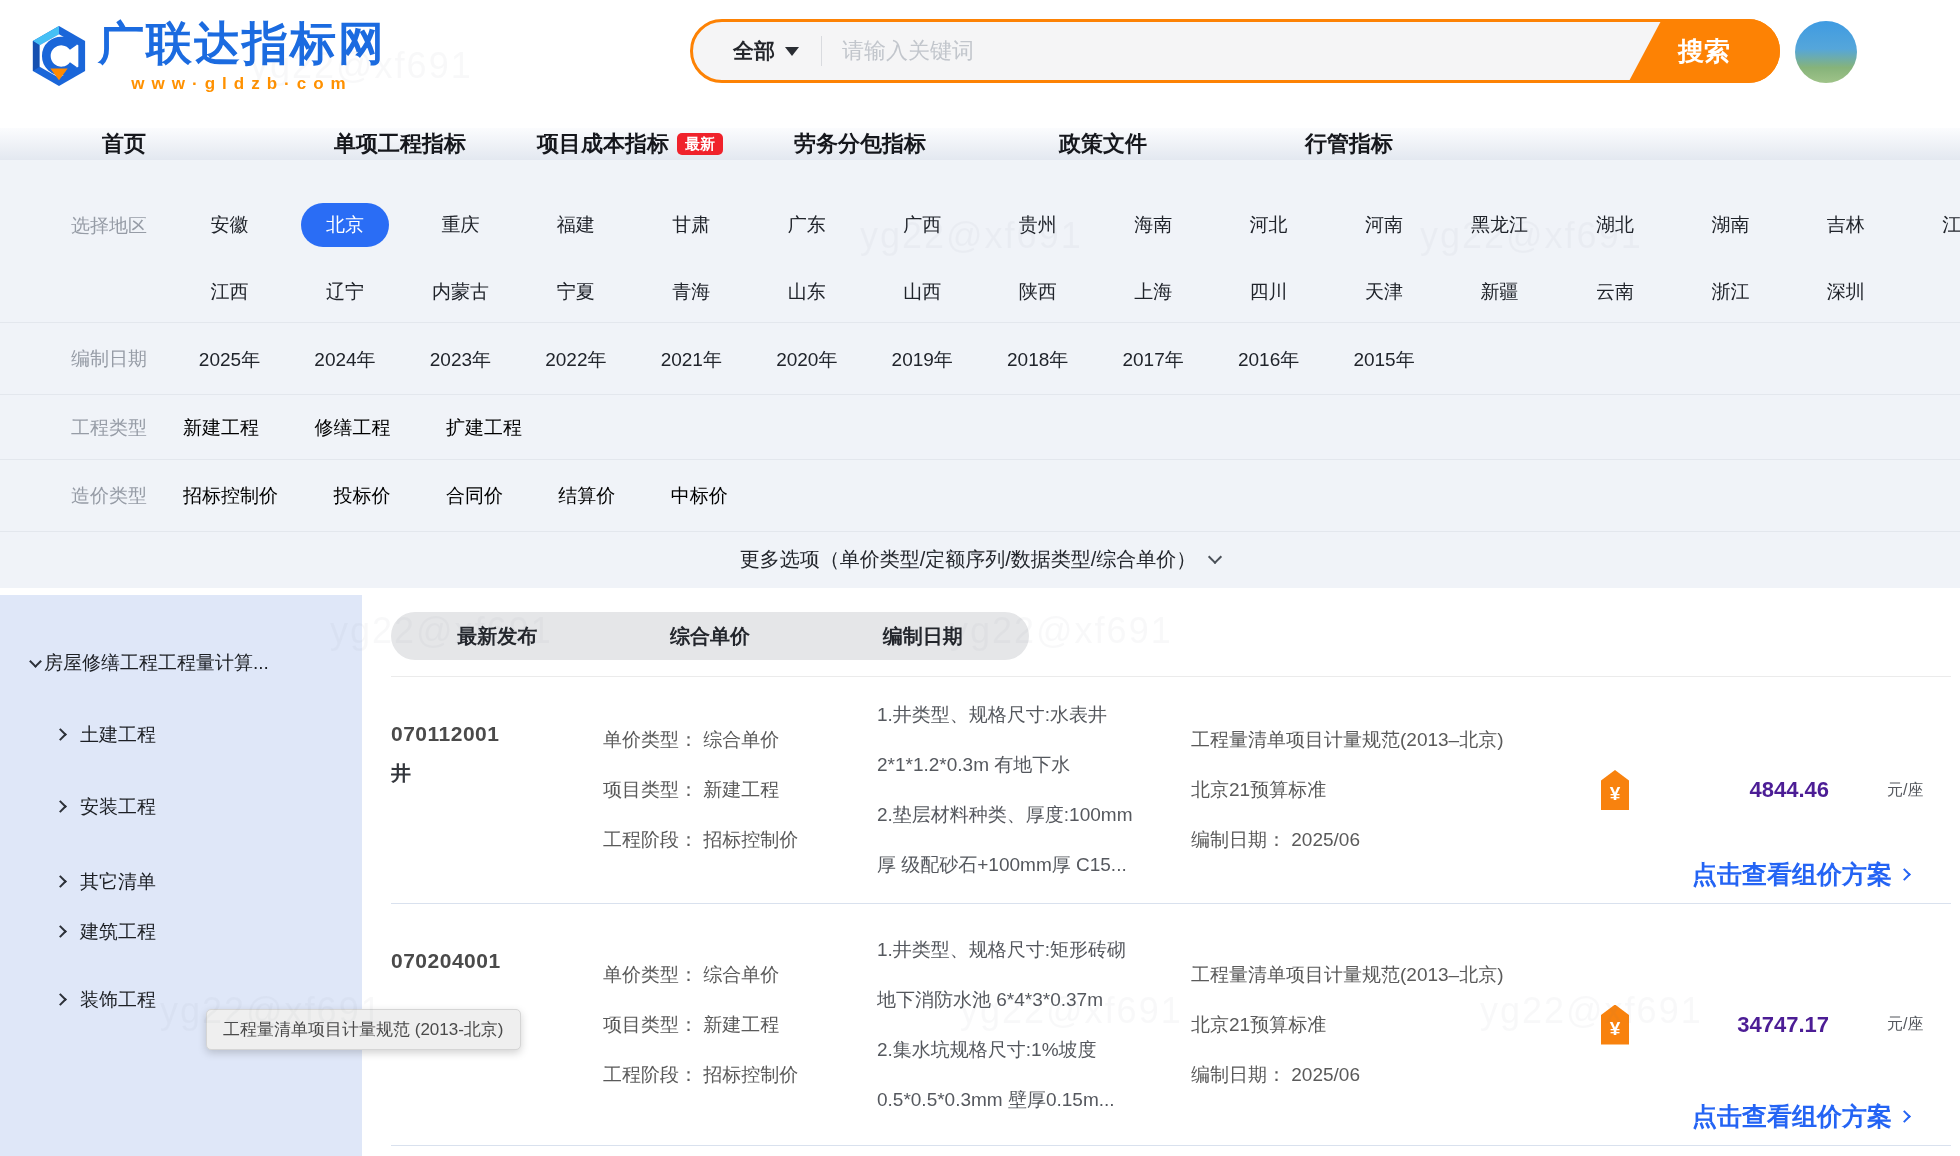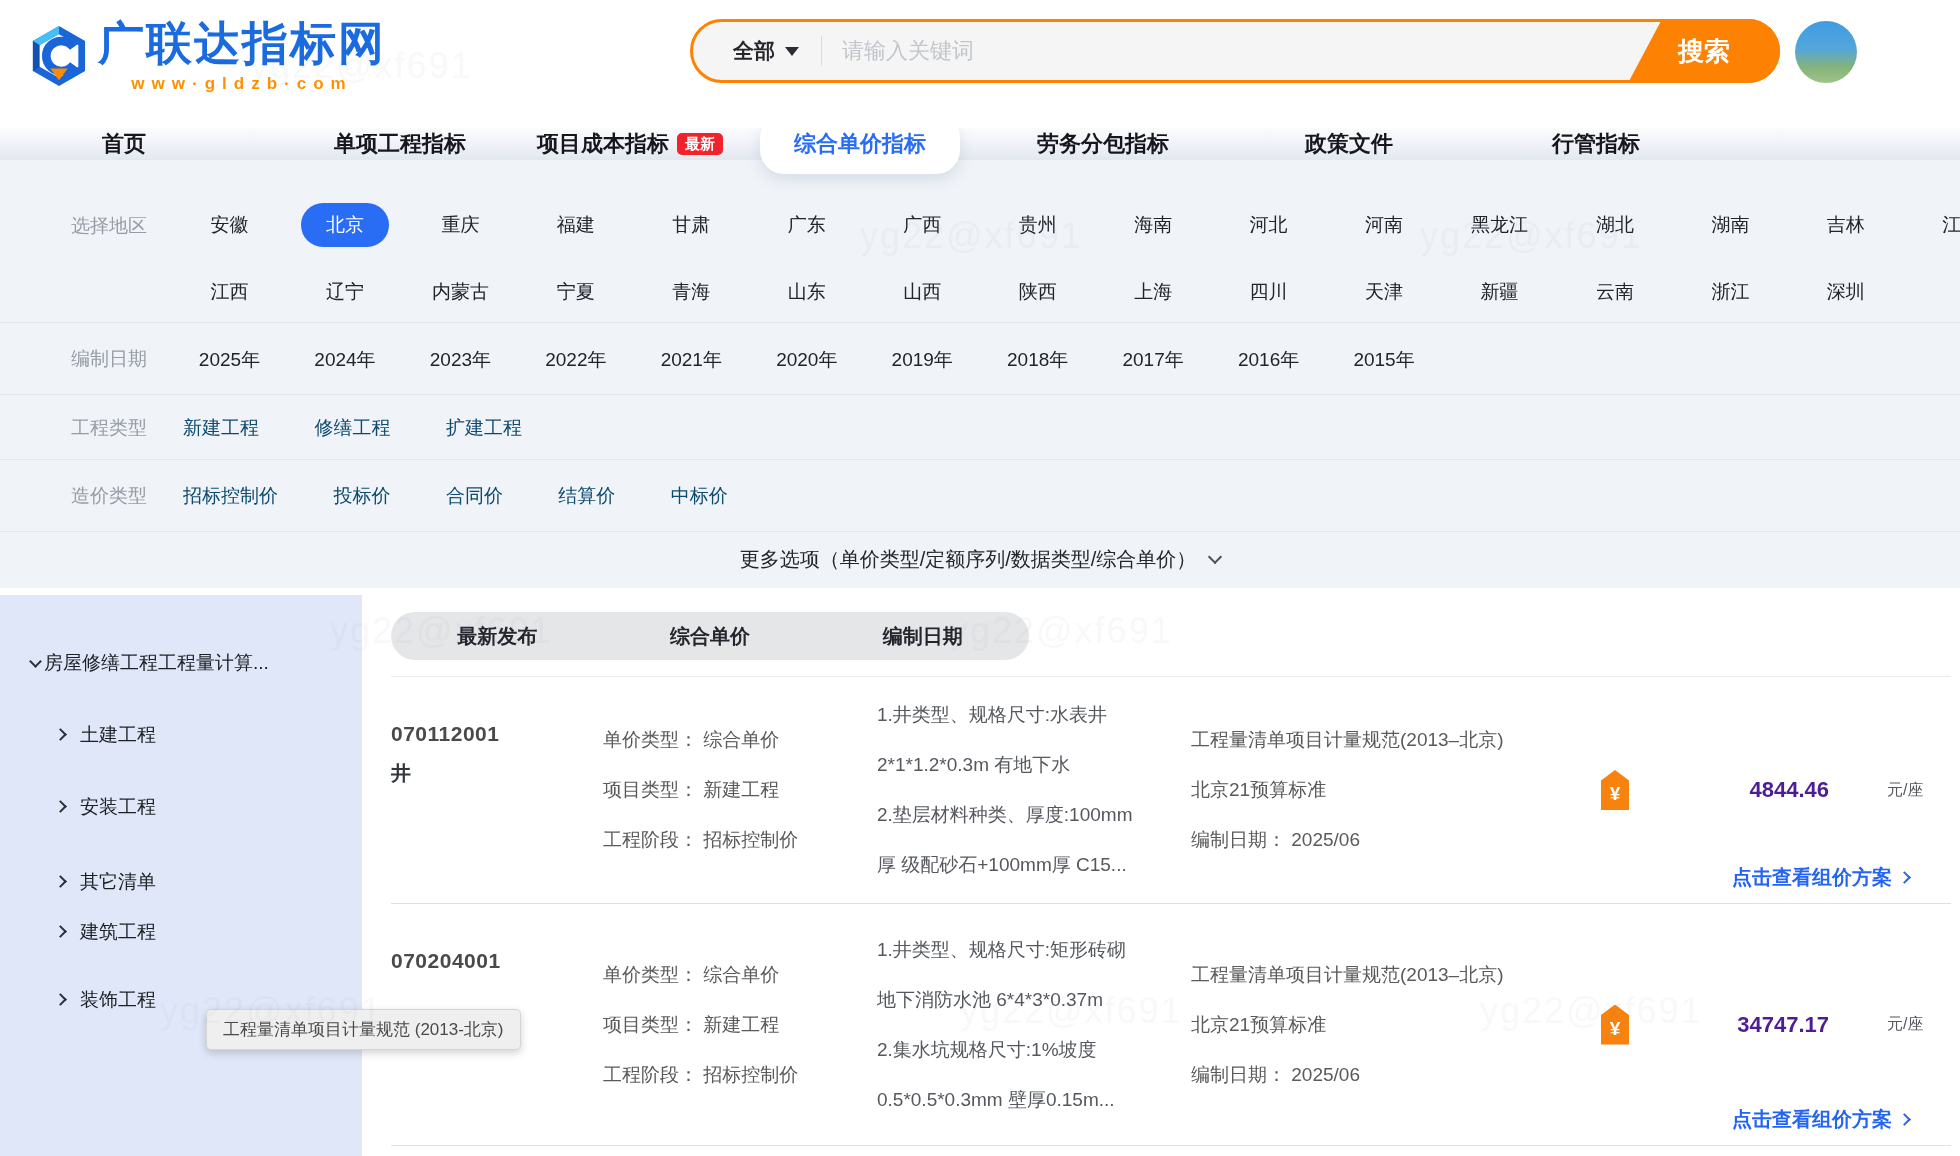--- a/index.html
+++ b/index.html
@@ -44,21 +44,21 @@
   .f-region { height:163px; padding:43px 0 0 174px; }
   .f-region .f-label { top:53px; }
   .f-line { line-height:26px; margin-bottom:31px; white-space:nowrap; }
   .slot { display:inline-block; width:111px; text-align:center; font-size:19px; color:#20242b; cursor:pointer; vertical-align:middle; }
   .slot .opt { display:inline-block; }
   .slot.selected .opt { background:#2a6df5; color:#fff; padding:9px 25px; border-radius:22px; }
   .f-date { height:72px; padding:23px 0 0 174px; }
   .f-date .f-label { top:23px; }
   .f-inline { height:65px; padding:20px 0 0 183px; }
   .f-inline .f-label { top:20px; }
-  .f-inline .opt { display:inline-block; margin-right:51px; font-size:19px; color:#0c4a6e; cursor:pointer; line-height:26px; }
+  .f-inline .opt { display:inline-block; margin-right:51px; font-size:19px; color:#000000; cursor:pointer; line-height:26px; }
   .f-price { height:72px; padding:23px 0 0 183px; }
   .f-price .f-label { top:23px; }
   .f-more { height:55px; border-bottom:none; display:flex; align-items:center; justify-content:center; gap:14px; cursor:pointer; }
   .f-more-text { font-size:20px; color:#23262c; }
   .cv { display:inline-block; width:10px; height:10px; border-right:2px solid #4a5058; border-bottom:2px solid #4a5058; }
   .cv-down { transform:rotate(45deg); margin-top:-6px; }
 
   
   .content { position:absolute; left:0; top:588px; width:1960px; height:568px; background:#fff; }
 
@@ -95,21 +95,21 @@
   .attr-line:last-child { margin-bottom:0; }
   .desc-col { position:absolute; left:486px; top:50%; transform:translateY(-50%); width:310px; }
   .desc-line { font-size:19px; color:#55585e; line-height:26px; margin-bottom:24px; }
   .desc-line:last-child { margin-bottom:0; }
   .meta-col { position:absolute; left:800px; top:50%; transform:translateY(-50%); width:350px; }
   .price-wrap { position:absolute; left:1180px; top:50%; transform:translateY(-50%); width:380px; display:flex; align-items:center; }
   .yen-tag { width:28px; height:40px; margin-left:30px; background:#f8820e; clip-path:polygon(50% 0,100% 26%,100% 100%,0 100%,0 26%); color:#fff; font-size:19px; font-weight:700; display:flex; align-items:flex-end; justify-content:center; padding-bottom:5px; }
   .row-price { width:172px; margin-left:28px; text-align:right; font-size:22px; font-weight:700; color:#4c1d95; }
   .row-unit { margin-left:58px; font-size:16px; color:#55585e; }
   .row-link { position:absolute; right:42px; bottom:12px; display:flex; align-items:center; gap:8px; cursor:pointer; }
-  .row-link-text { font-size:20px; font-weight:700; color:#2464f4; }
+  .row-link-text { font-size:25px; font-weight:700; color:#2464f4; }
   .chev-link { display:inline-block; width:9px; height:9px; border-right:2px solid #2464f4; border-bottom:2px solid #2464f4; transform:rotate(-45deg); }
 
   .wm { position:absolute; font-size:36px; color:#6a7280; opacity:0.045; pointer-events:none; z-index:9; letter-spacing:2px; }
   .wm:nth-of-type(1){ left:250px; top:45px; }
   .wm:nth-of-type(2){ left:860px; top:215px; }
   .wm:nth-of-type(3){ left:1420px; top:215px; }
   .wm:nth-of-type(4){ left:330px; top:610px; }
   .wm:nth-of-type(5){ left:950px; top:610px; }
   .wm:nth-of-type(6){ left:160px; top:990px; }
   .wm:nth-of-type(7){ left:960px; top:990px; }
@@ -159,24 +159,20 @@
       <div class="nav-item">
         <span class="nav-label">单项工程指标</span>
 
       </div>
 
       <div class="nav-item">
         <span class="nav-label">项目成本指标</span>
         <span class="nav-badge">最新</span>
       </div>
 
-      <div class="nav-item active">
-        <span class="nav-label">综合单价指标</span>
-
-      </div>
 
       <div class="nav-item">
         <span class="nav-label">劳务分包指标</span>
 
       </div>
 
       <div class="nav-item">
         <span class="nav-label">政策文件</span>
 
       </div>

